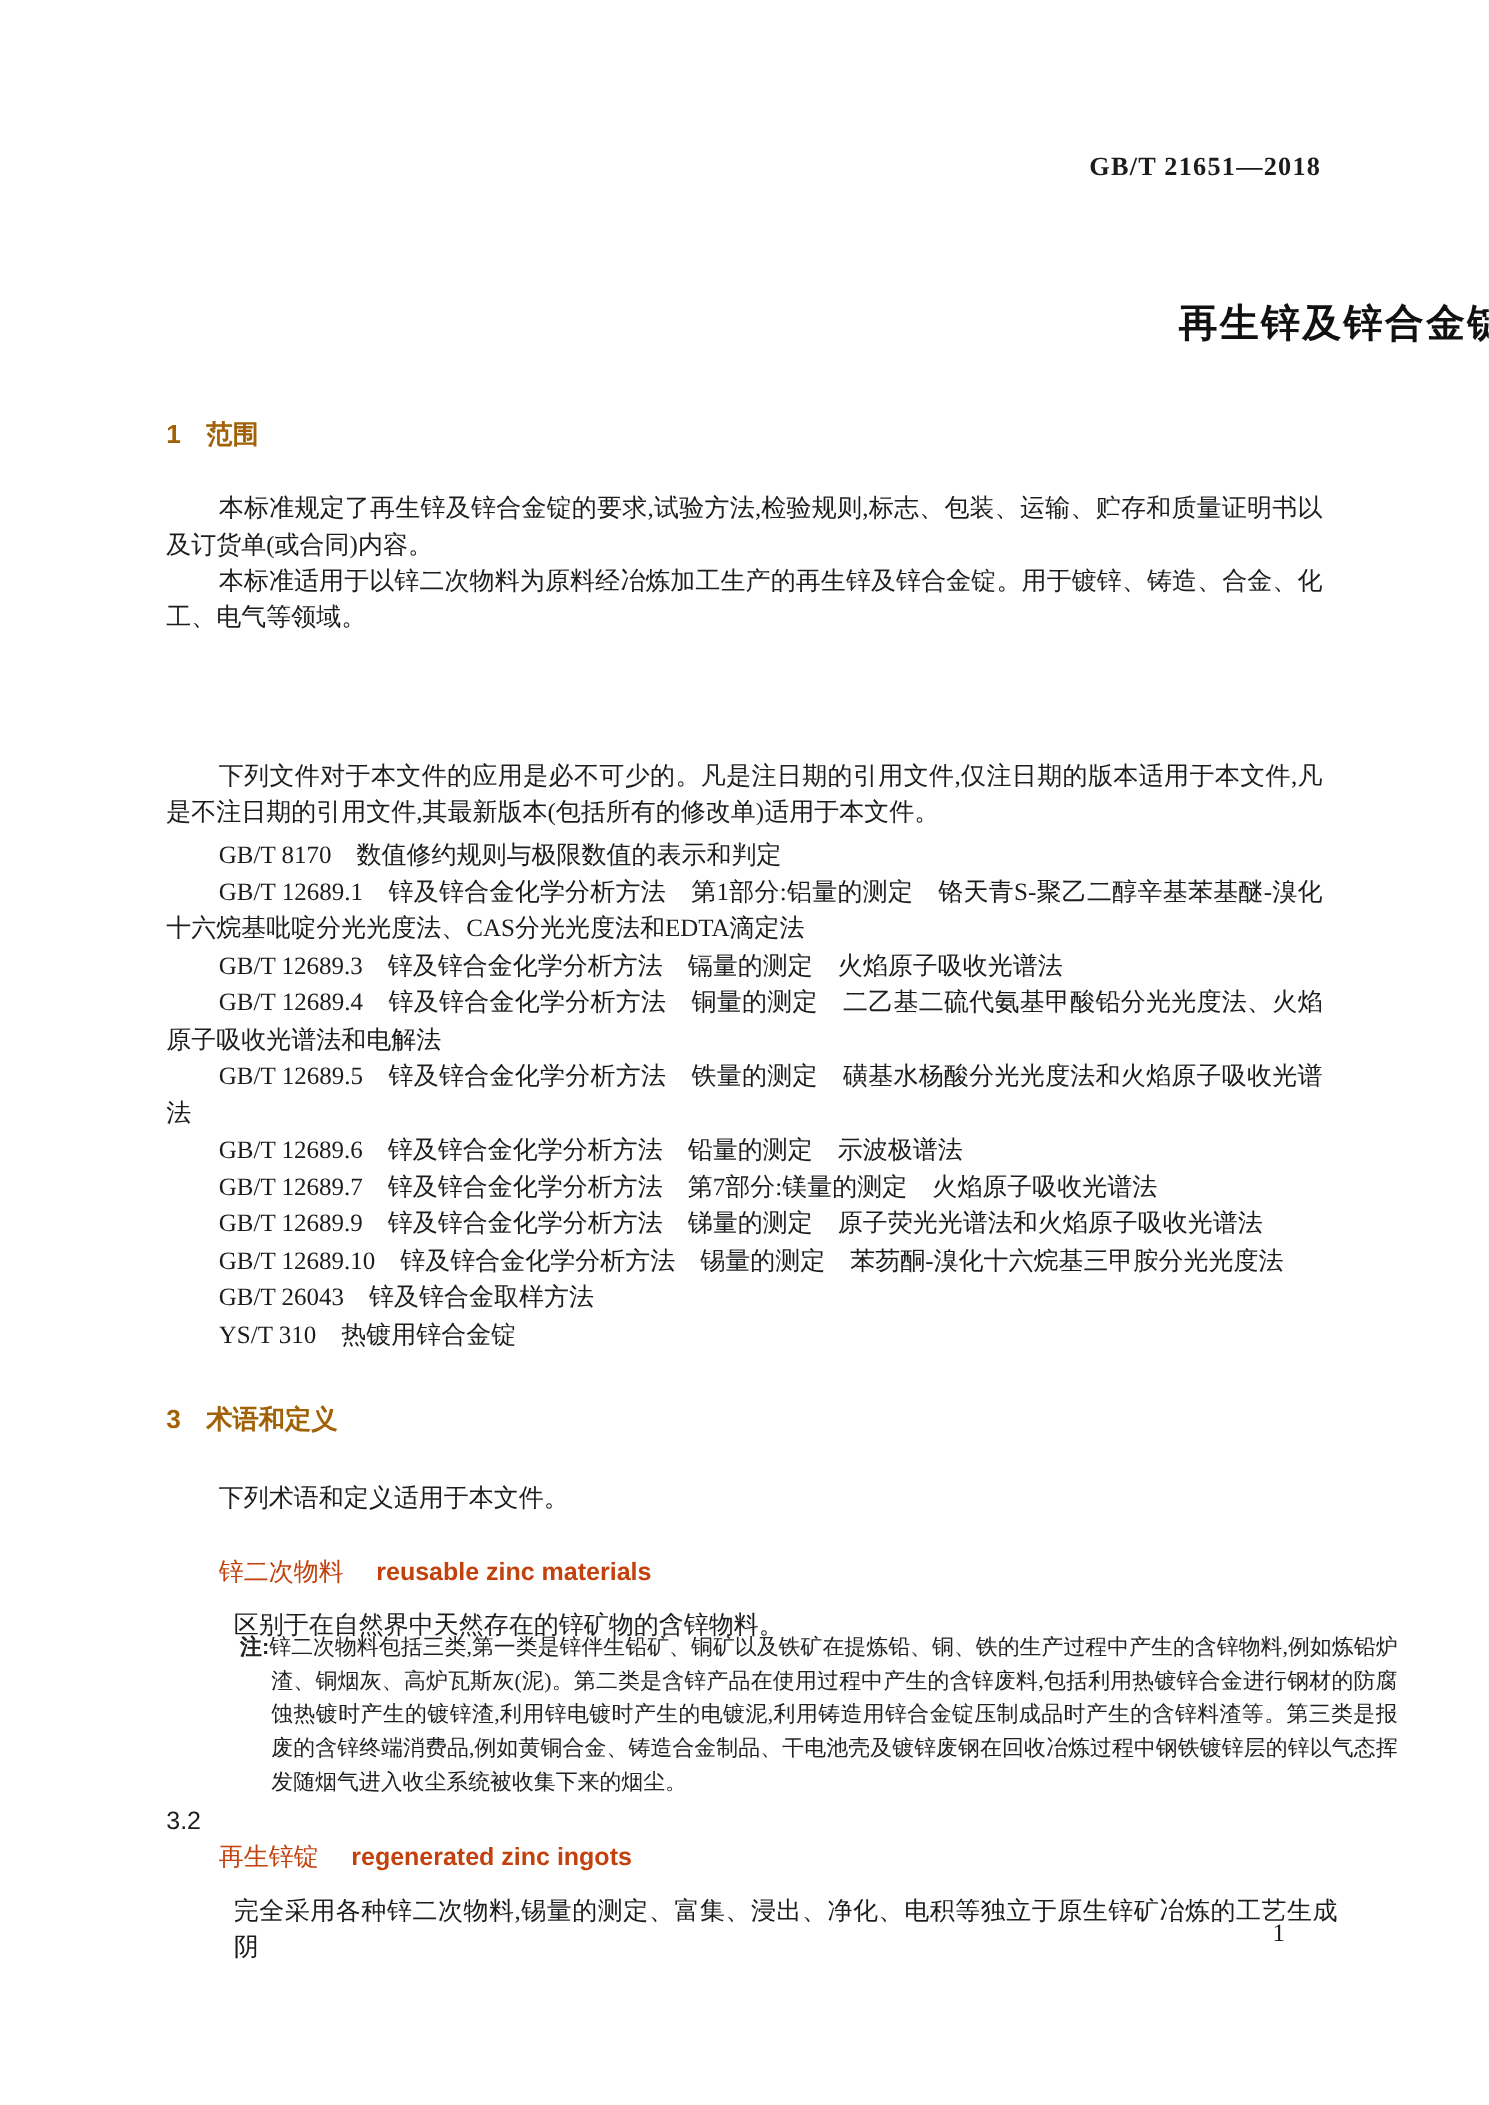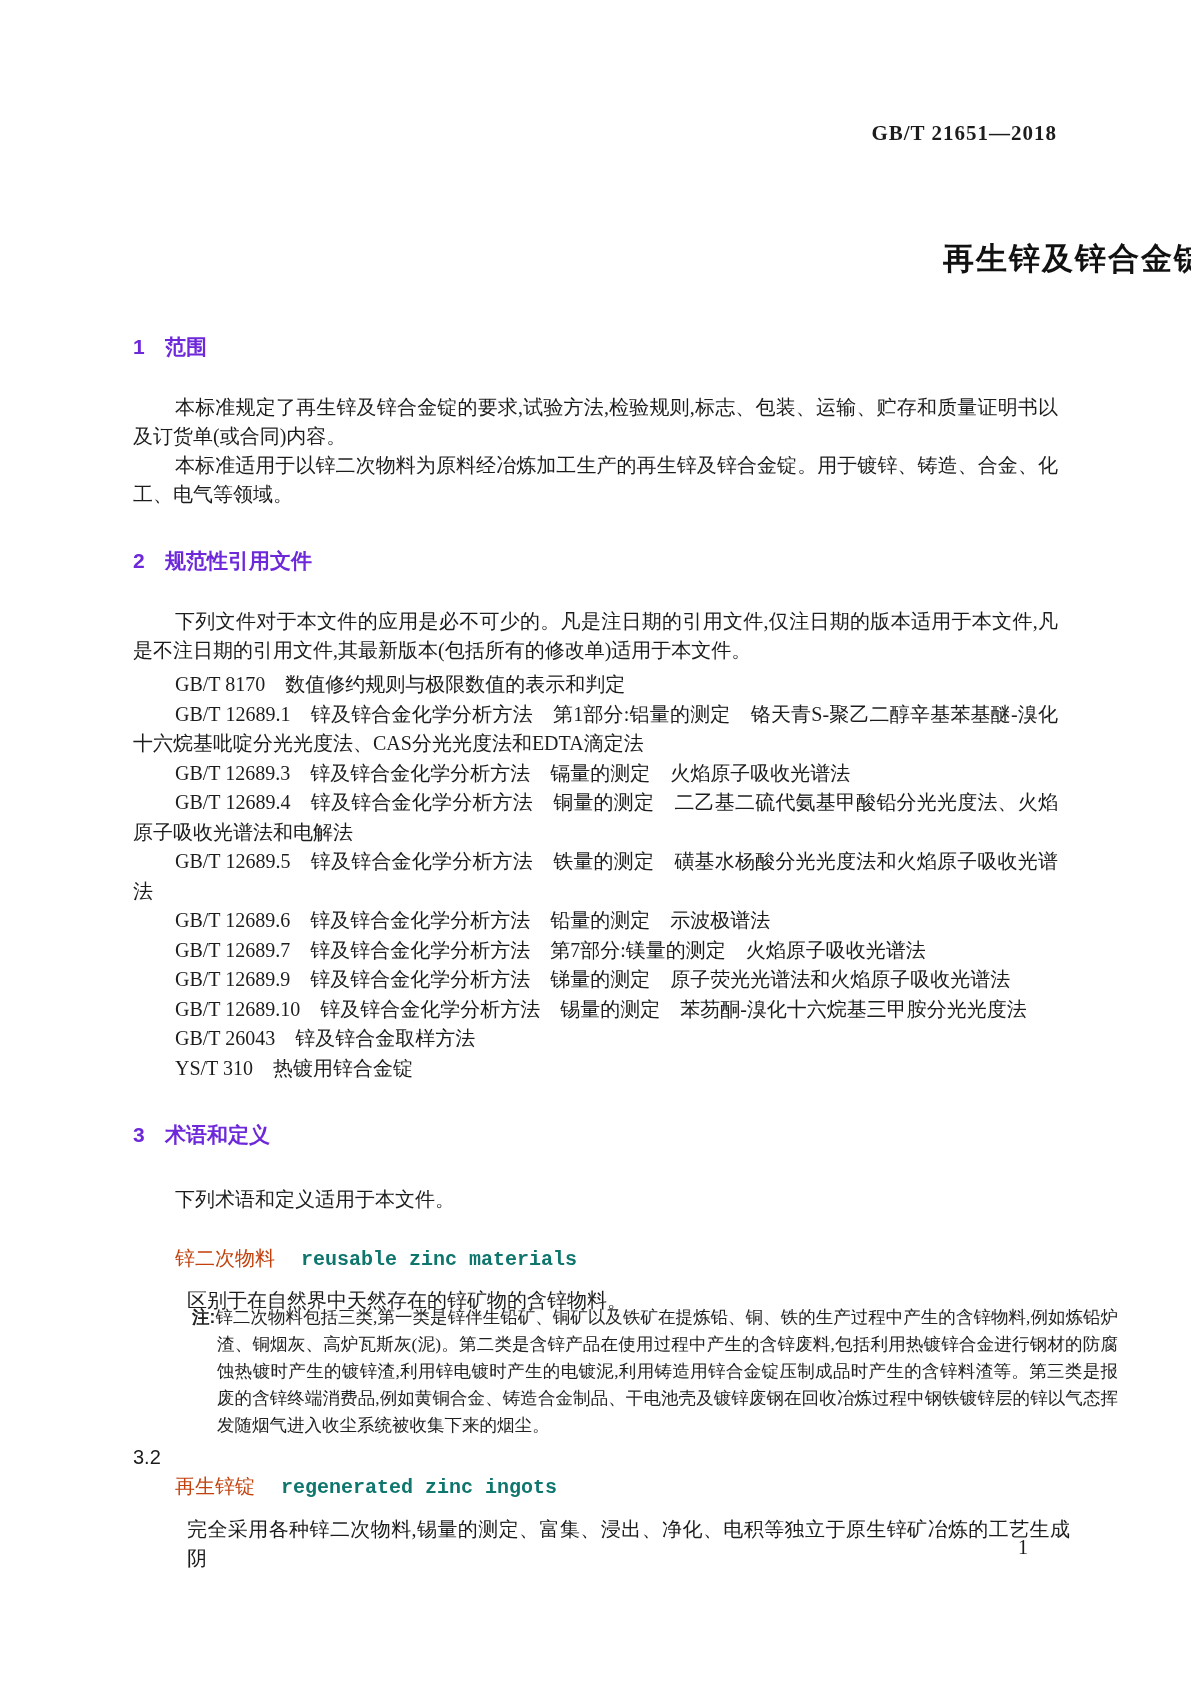--- a/index.html
+++ b/index.html
@@ -23,21 +23,21 @@
   }
   .doc-title {
     position: absolute; top: 222px; left: 0; width: 1191px;
     margin: 16px; text-align: right;
     font-family: "Liberation Sans", sans-serif;
     font-weight: bold; font-size: 31px; letter-spacing: 2px;
     color: #111;
   }
   .sec-heading {
     font-family: "Liberation Sans", sans-serif;
-    font-weight: bold; font-size: 21px; color: #6d28d9;
+    font-weight: bold; font-size: 21px; color: #a16207;
   }
   .sec-num { display: inline-block; min-width: 32px; }
   .body-p {
     margin: 0; font-size: 20px; line-height: 29px;
     text-align: justify; color: #1c1c1c;
   }
   .indent { text-indent: 42px; }
   .ref-list p {
     margin: 0; font-size: 20px; line-height: 29.5px;
     text-align: justify; text-indent: 42px;
@@ -45,22 +45,22 @@
   .term-num {
     font-family: "Liberation Sans", sans-serif;
     font-size: 20px; color: #1c1c1c;
   }
   .term-line { font-size: 20px; line-height: 24px; }
   .term-zh {
     font-family: "Liberation Sans", sans-serif;
     font-weight: normal; color: #c2410c;
   }
   .term-en {
-    font-family: Liberation Mono, monospace;
-    font-weight: bold; margin-left: 26px; color: #0f766e;
+    font-family: Liberation Sans, sans-serif;
+    font-weight: bold; margin-left: 26px; color: #c2410c;
   }
   .def-p { margin: 12px; font-size: 20px; line-height: 29px; text-align: justify; }
   .note-block {
     font-size: 17.5px; line-height: 27px; text-align: justify;
     padding-left: 25px; text-indent: -25px; color: #222;
   }
   .note-label {
     font-family: "Liberation Sans", sans-serif;
     font-weight: bold;
   }
@@ -77,23 +77,20 @@
   <div class="doc-number">GB/T 21651—2018</div>
 
   <h1 class="doc-title">再生锌及锌合金锭</h1>
 
   <div class="abs sec-heading" style="top:333px">
     <span class="sec-num">1</span><span>范围</span>
   </div>
   <p class="abs body-p indent" style="top:393px">本标准规定了再生锌及锌合金锭的要求,试验方法,检验规则,标志、包装、运输、贮存和质量证明书以及订货单(或合同)内容。</p>
   <p class="abs body-p indent" style="top:451px">本标准适用于以锌二次物料为原料经冶炼加工生产的再生锌及锌合金锭。用于镀锌、铸造、合金、化工、电气等领域。</p>
 
-  <div class="abs sec-heading" style="top:547px">
-    <span class="sec-num">2</span><span>规范性引用文件</span>
-  </div>
   <p class="abs body-p indent" style="top:607px">下列文件对于本文件的应用是必不可少的。凡是注日期的引用文件,仅注日期的版本适用于本文件,凡是不注日期的引用文件,其最新版本(包括所有的修改单)适用于本文件。</p>
 
   <div class="abs ref-list" style="top:670px">
     <p>GB/T 8170　数值修约规则与极限数值的表示和判定</p>
     <p>GB/T 12689.1　锌及锌合金化学分析方法　第1部分:铝量的测定　铬天青S-聚乙二醇辛基苯基醚-溴化十六烷基吡啶分光光度法、CAS分光光度法和EDTA滴定法</p>
     <p>GB/T 12689.3　锌及锌合金化学分析方法　镉量的测定　火焰原子吸收光谱法</p>
     <p>GB/T 12689.4　锌及锌合金化学分析方法　铜量的测定　二乙基二硫代氨基甲酸铅分光光度法、火焰原子吸收光谱法和电解法</p>
     <p>GB/T 12689.5　锌及锌合金化学分析方法　铁量的测定　磺基水杨酸分光光度法和火焰原子吸收光谱法</p>
     <p>GB/T 12689.6　锌及锌合金化学分析方法　铅量的测定　示波极谱法</p>
     <p>GB/T 12689.7　锌及锌合金化学分析方法　第7部分:镁量的测定　火焰原子吸收光谱法</p>

